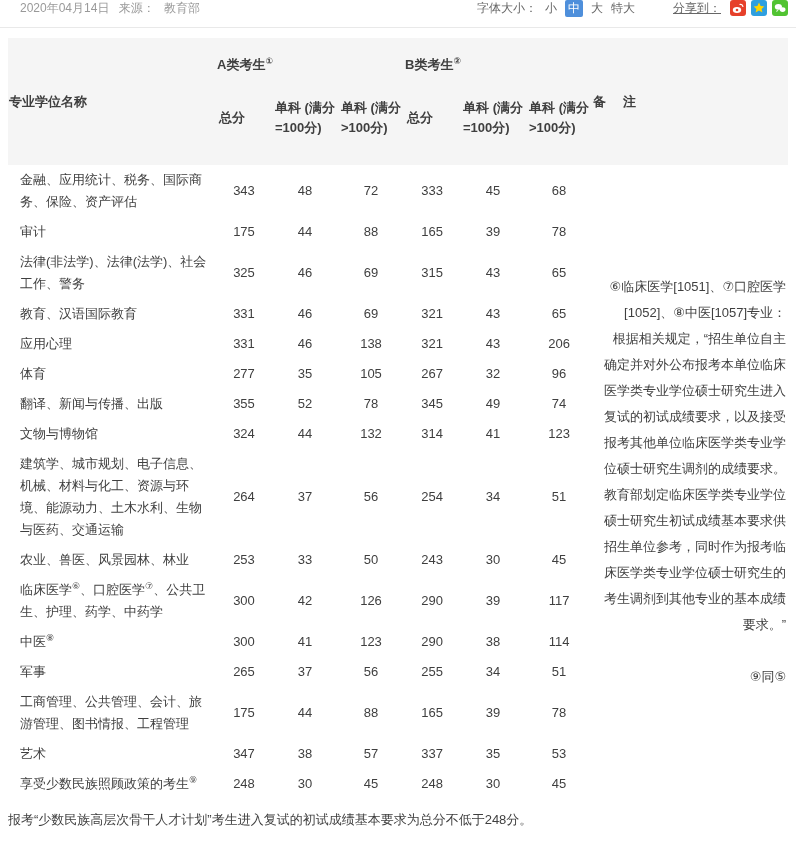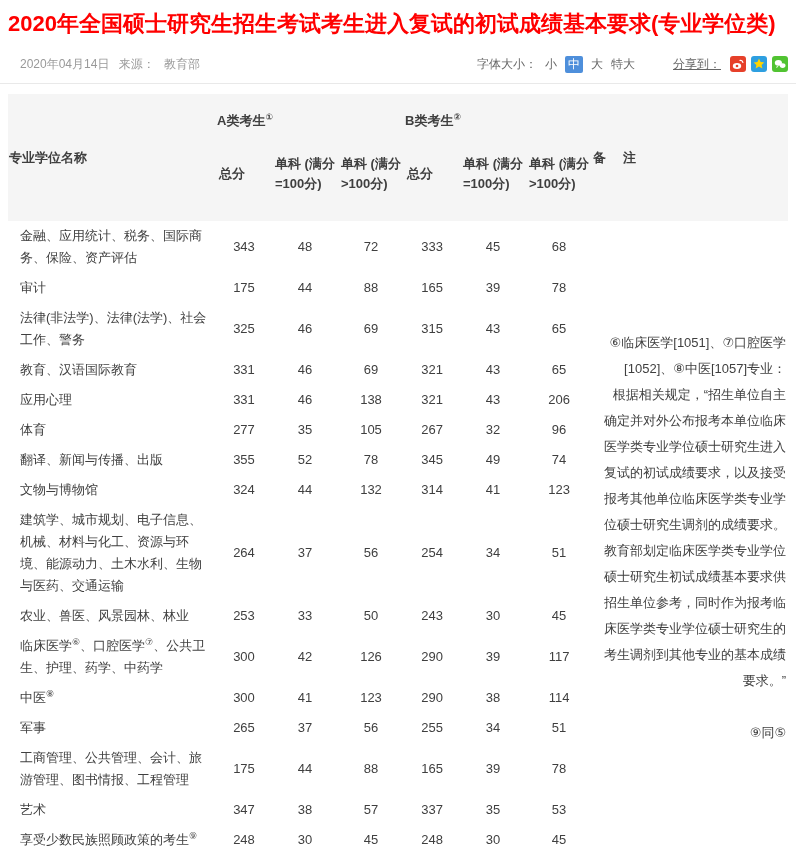--- a/index.html
+++ b/index.html
@@ -44,21 +44,20 @@
   }
   sup { font-size:9px; line-height:0; }
 
   .footnote { font-size:13px; padding:12px 8px 16px 8px; color:#3f3f3f; }
 </style>
 </head>
 <body>
 
 <div class="container">
 
-  <h1 class="page-title">2020年全国硕士研究生招生考试考生进入复试的初试成绩基本要求(专业学位类)</h1>
 
   <div class="meta-row">
     <div class="meta-left">
       <span>2020年04月14日</span>
       <span>来源：</span>
       <span>教育部</span>
     </div>
     <div class="meta-right">
       <span class="fs-label">字体大小：</span>
       <span class="fs-option">小</span>

